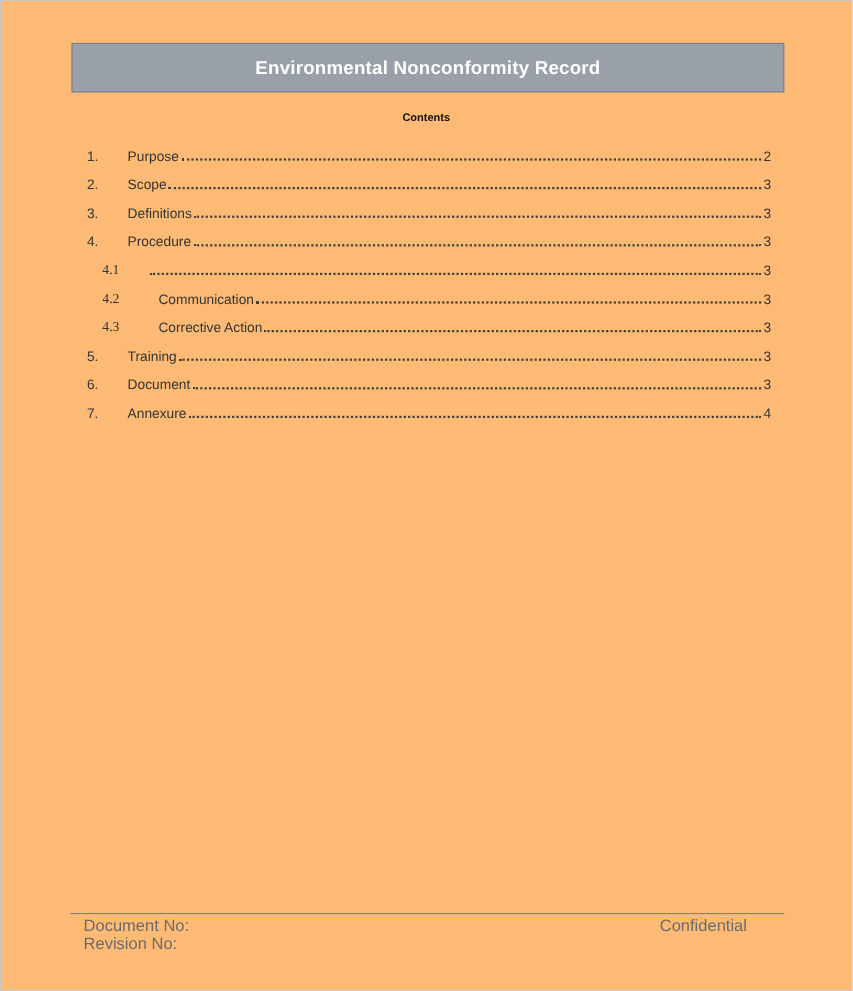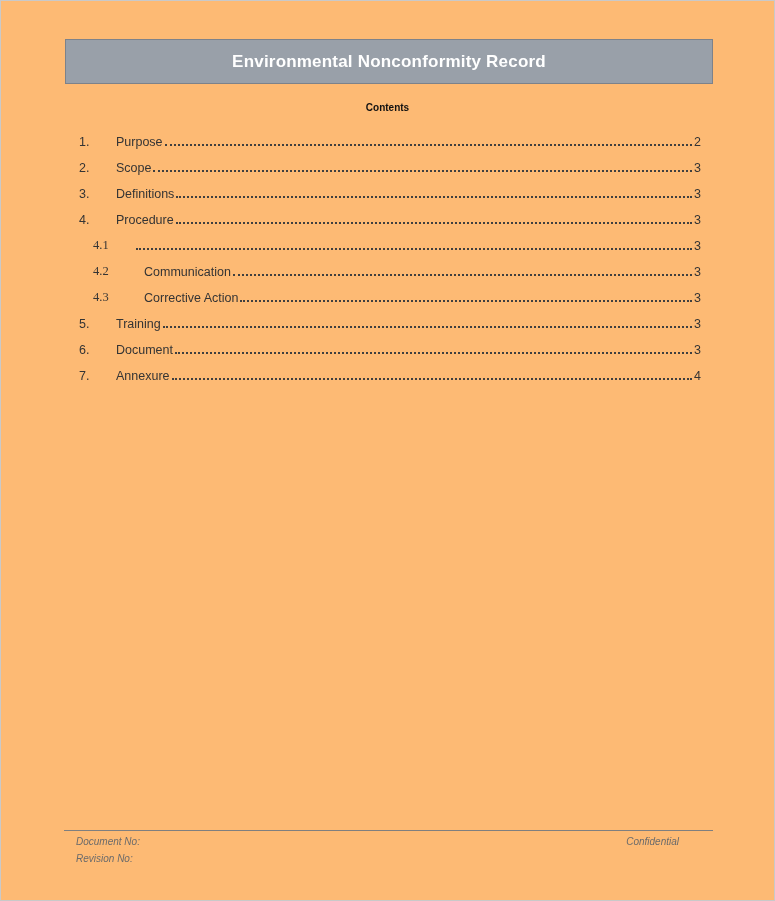--- a/index.html
+++ b/index.html
@@ -48,21 +48,21 @@
   .toc-row .pagenum{white-space:nowrap;}
   
   .footer-rule{
     position:absolute;left:63px;top:829px;width:649px;height:0;
     border-top:1px solid #7f7f7f;
   }
   .footer{
     position:absolute;left:63px;top:832px;width:649px;
     box-sizing:border-box;padding:0 34px 0 12px;
     display:flex;justify-content:space-between;
-    font-size:10px;line-height:17px;color:#6b6b6b;font-style:italic;
+    font-size:15px;line-height:17px;color:#6b6b6b;
   }
   .footer .col-left{text-align:left;}
   .footer .col-center{text-align:left;}
   .footer .col-right{text-align:right;}
 </style>
 </head>
 <body>
 
 <div class="page">
 

